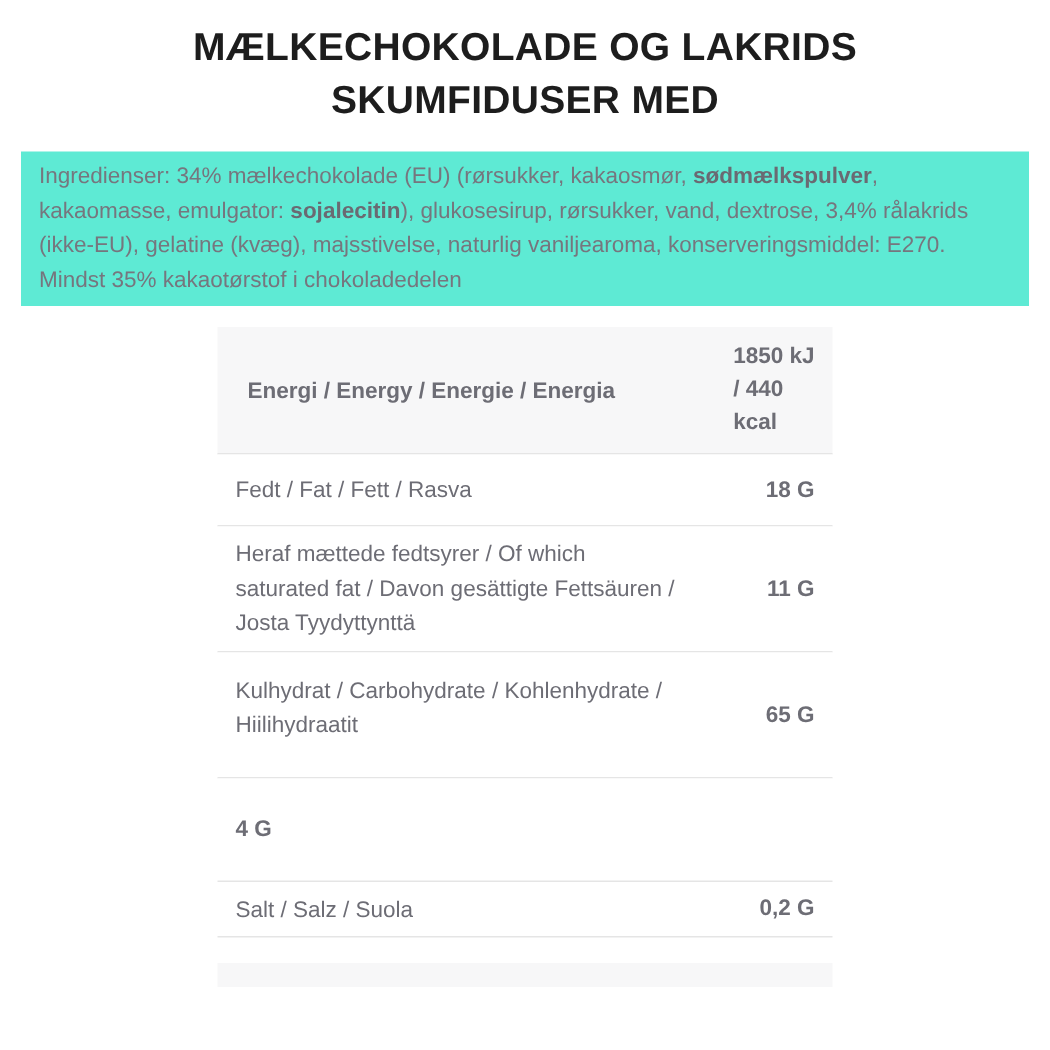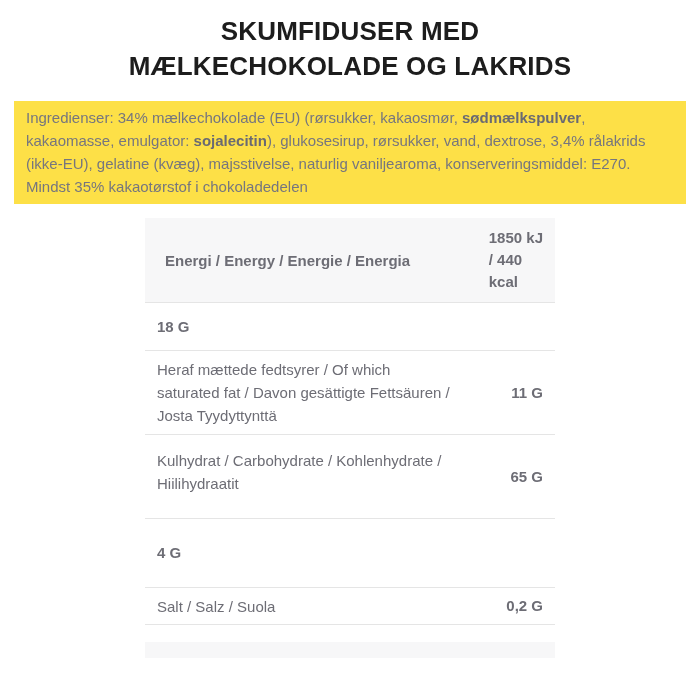--- a/index.html
+++ b/index.html
@@ -18,21 +18,21 @@
     font-size: 26px;
     line-height: 35px;
     font-weight: 700;
     color: #1d1d1d;
     letter-spacing: 0.2px;
   }
   .page-title .title-line { display: block; }
 
   .ingredients-block {
     margin: 17px 14px 0 14px;
-    background: #fde047;
+    background: #5eead4;
     padding: 5px 12px 6px 12px;
     font-size: 15px;
     line-height: 23px;
     color: #76767e;
   }
   .ingredients-block .seg-bold { font-weight: 700; color: #6a6a72; }
 
   .nutrition-table {
     width: 410px;
     margin: 14px auto 0 auto;
@@ -78,34 +78,35 @@
     width: 410px;
     margin: 17px auto 0 auto;
     height: 16px;
     background: #f7f7f8;
   }
 </style>
 </head>
 <body>
 
 <h1 class="page-title">
+  <span class="title-line">MÆLKECHOKOLADE OG LAKRIDS</span>
   <span class="title-line">SKUMFIDUSER MED</span>
-  <span class="title-line">MÆLKECHOKOLADE OG LAKRIDS</span>
 </h1>
 
 <div class="ingredients-block"><span>Ingredienser: 34% mælkechokolade (EU) (rørsukker, kakaosmør, </span><span class="seg-bold">sødmælkspulver</span><span>, kakaomasse, emulgator: </span><span class="seg-bold">sojalecitin</span><span>), glukosesirup, rørsukker, vand, dextrose, 3,4% rålakrids (ikke-EU), gelatine (kvæg), majsstivelse, naturlig vaniljearoma, konserveringsmiddel: E270. Mindst 35% kakaotørstof i chokoladedelen</span></div>
 
 <div class="nutrition-table">
   <div class="nutrition-row header-row">
     <div class="row-label">Energi / Energy / Energie / Energia</div>
     <div class="row-value">1850 kJ
 / 440
 kcal</div>
   </div>
   <div class="nutrition-row">
+    <div class="row-label">Fedt / Fat / Fett / Rasva</div>
     <div class="row-value">18 G</div>
   </div>
   <div class="nutrition-row">
     <div class="row-label">Heraf mættede fedtsyrer / Of which saturated fat / Davon gesättigte Fettsäuren / Josta Tyydyttynttä</div>
     <div class="row-value">11 G</div>
   </div>
   <div class="nutrition-row">
     <div class="row-label">Kulhydrat / Carbohydrate / Kohlenhydrate / Hiilihydraatit</div>
     <div class="row-value">65 G</div>
   </div>

